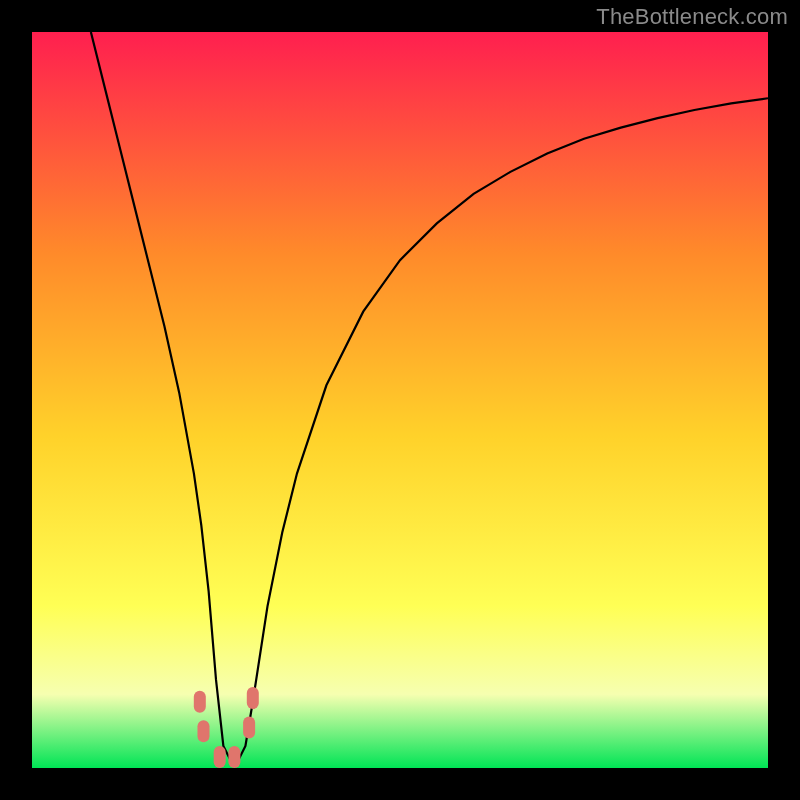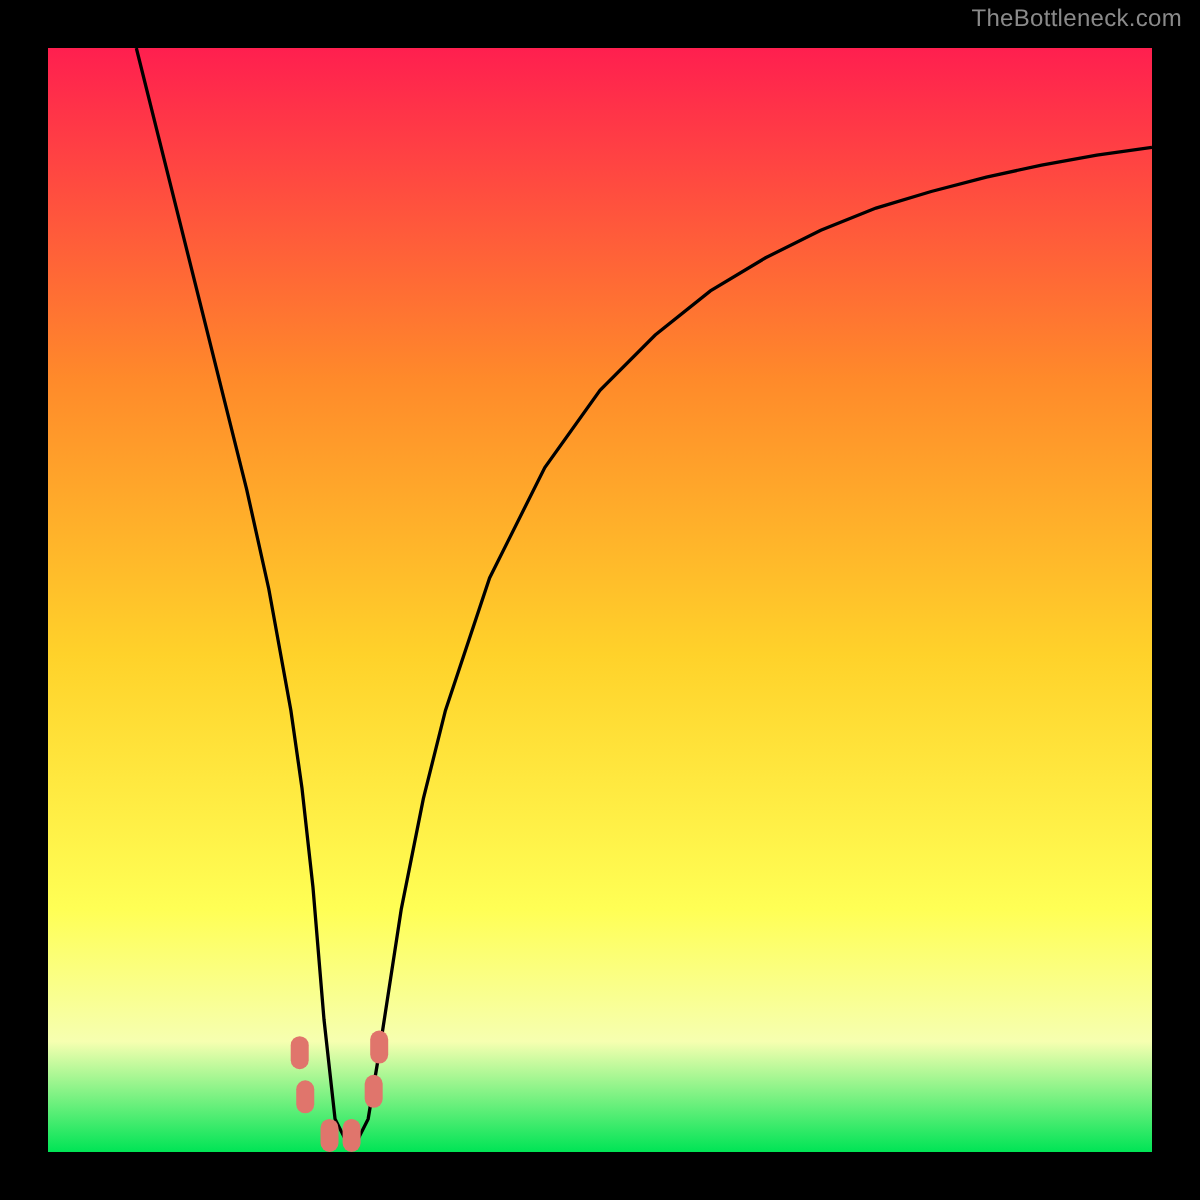--- a/index.html
+++ b/index.html
@@ -38,21 +38,21 @@
     left: 0;
     top: 0;
     width: 736px;
     height: 736px;
   }
   .watermark {
     position: absolute;
     top: 4px;
     right: 12px;
     font-family: Arial, Helvetica, sans-serif;
-    font-size: 16px;
+    font-size: 22px;
     color: #8a8a8a;
     letter-spacing: 0.2px;
   }
 </style>
 </head>
 <body>
 
 <div class="frame">
   <div class="plot">
     <svg class="gradient" viewBox="0 0 736 736" preserveAspectRatio="none">

